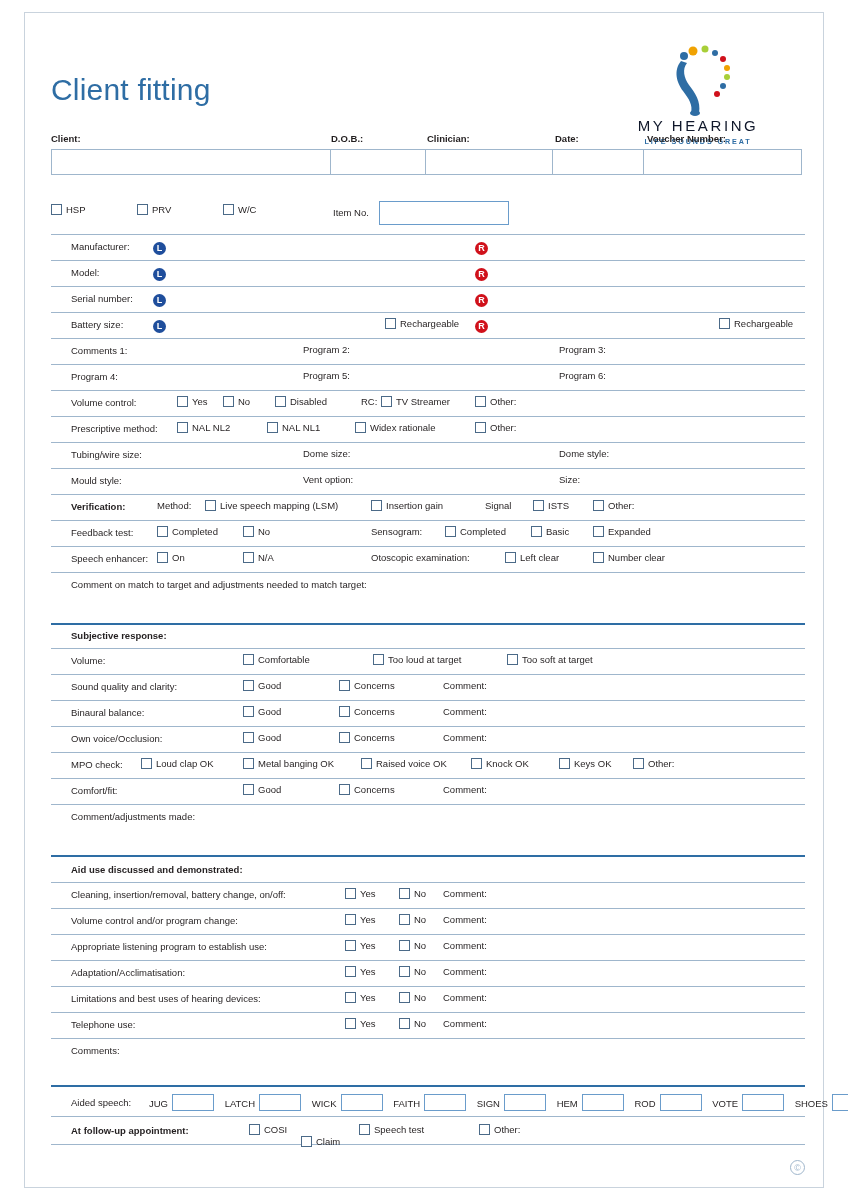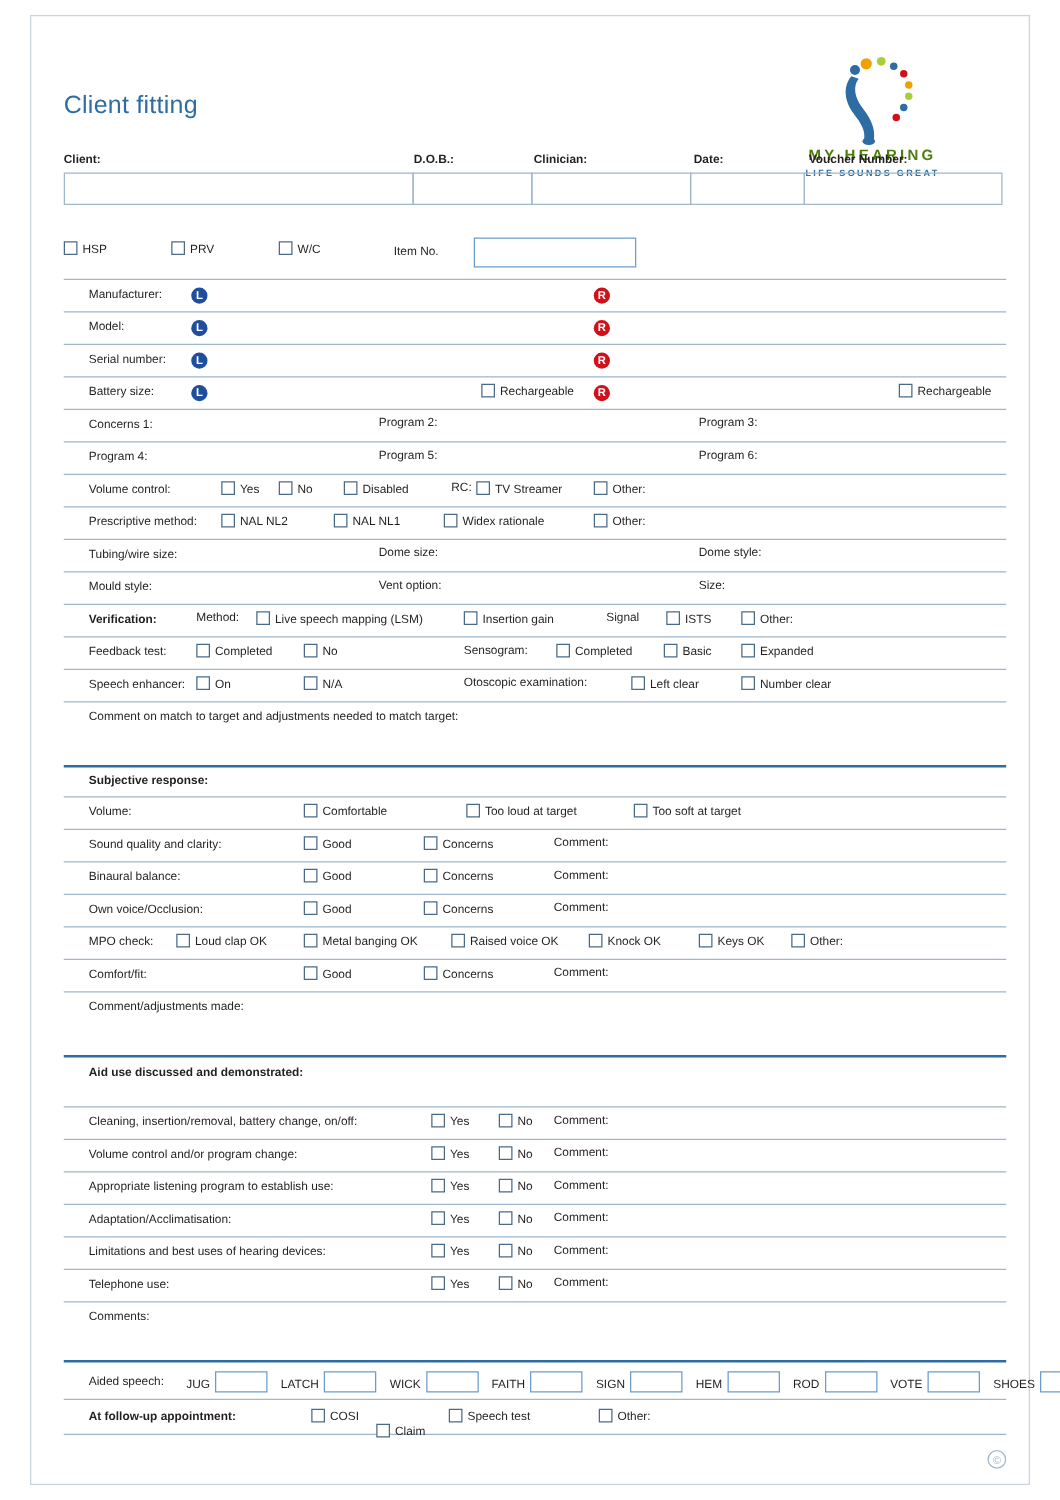--- a/index.html
+++ b/index.html
@@ -17,34 +17,34 @@
     position: absolute;
     left: 24px; top: 12px;
     width: 800px; height: 1176px;
     border: 1px solid #c9d3dd;
     background: #fff;
   }
   .inner { position: absolute; left: 26px; top: 16px; width: 754px; }
 
   
   .title {
-    font-size: 20px;
+    font-size: 30px;
     color: #2e6da4;
     font-weight: 400;
     letter-spacing: .2px;
     margin: 44px 0 0 0;
   }
   .logo {
     position: absolute; right: 22px; top: 14px;
     width: 170px; text-align: center;
   }
   .logo-mark { height: 74px; position: relative; }
   .logo-word {
-    font-size: 12px; letter-spacing: 2.6px; color: #4d7c0f;
-    font-weight: 700;
+    font-size: 15px; letter-spacing: 2.6px; color: #0f172a;
+    font-weight: 400;
   }
   .logo-sub {
     font-size: 7.2px; letter-spacing: 1.9px; color: #2e6da4;
     margin-top: 3px; font-weight: 700;
   }
   .rule { border-bottom: 1px solid #9fb6cc; }
   .rule-strong { border-bottom: 2px solid #2e6da4; }
   .row { position: relative; height: 26px; }
   .row .lbl { position: absolute; top: 6px; left: 0; white-space: nowrap; padding-left: 20px; }
   .bold { font-weight: 700; }
@@ -137,21 +137,21 @@
         <div class="bx" style="width:128px"></div>
         <div class="bx" style="width:92px"></div>
         <div class="bx" style="width:159px"></div>
       </div>
     </div>
 
     <div class="row rule" style="height:36px; margin-top:24px;">
       <span class="opt" style="left:0"><span class="cb"></span><span>HSP</span></span>
       <span class="opt" style="left:86px"><span class="cb"></span><span>PRV</span></span>
       <span class="opt" style="left:172px"><span class="cb"></span><span>W/C</span></span>
-      <span class="opt" style="left:264px; top:8px">Item No.</span>
+      <span class="opt" style="left:282px; top:8px">Item No.</span>
       <span class="opt" style="left:328px; top:2px"><span class="itemno-box"></span></span>
     </div>
 
     <div class="row rule">
       <span class="lbl">Manufacturer:</span>
       <span class="opt" style="left:102px"><span class="lr l">L</span></span>
       <span class="opt" style="left:424px"><span class="lr r">R</span></span>
     </div>
     <div class="row rule">
       <span class="lbl">Model:</span>
@@ -165,21 +165,21 @@
     </div>
     <div class="row rule">
       <span class="lbl">Battery size:</span>
       <span class="opt" style="left:102px"><span class="lr l">L</span></span>
       <span class="opt" style="left:334px"><span class="cb"></span><span>Rechargeable</span></span>
       <span class="opt" style="left:424px"><span class="lr r">R</span></span>
       <span class="opt" style="left:668px"><span class="cb"></span><span>Rechargeable</span></span>
     </div>
 
     <div class="row rule">
-      <span class="lbl">Concerns 1:</span>
+      <span class="lbl">Comments 1:</span>
       <span class="opt" style="left:252px">Program 2:</span>
       <span class="opt" style="left:508px">Program 3:</span>
     </div>
     <div class="row rule">
       <span class="lbl">Program 4:</span>
       <span class="opt" style="left:252px">Program 5:</span>
       <span class="opt" style="left:508px">Program 6:</span>
     </div>
 
     <div class="row rule">
@@ -294,21 +294,21 @@
       <span class="opt" style="left:288px"><span class="cb"></span><span>Concerns</span></span>
       <span class="opt" style="left:392px">Comment:</span>
     </div>
 
     <div class="row" style="height:24px">
       <span class="lbl">Comment/adjustments made:</span>
     </div>
     <div style="height:26px"></div>
     <div class="rule-strong"></div>
 
-    <div class="row rule" style="height:40px">
+    <div class="row rule" style="height:26px">
       <span class="lbl bold" style="top:7px">Aid use discussed and demonstrated:</span>
     </div>
 
     <div class="row rule">
       <span class="lbl">Cleaning, insertion/removal, battery change, on/off:</span>
       <span class="opt" style="left:294px"><span class="cb"></span><span>Yes</span></span>
       <span class="opt" style="left:348px"><span class="cb"></span><span>No</span></span>
       <span class="opt" style="left:392px">Comment:</span>
     </div>
     <div class="row rule">

